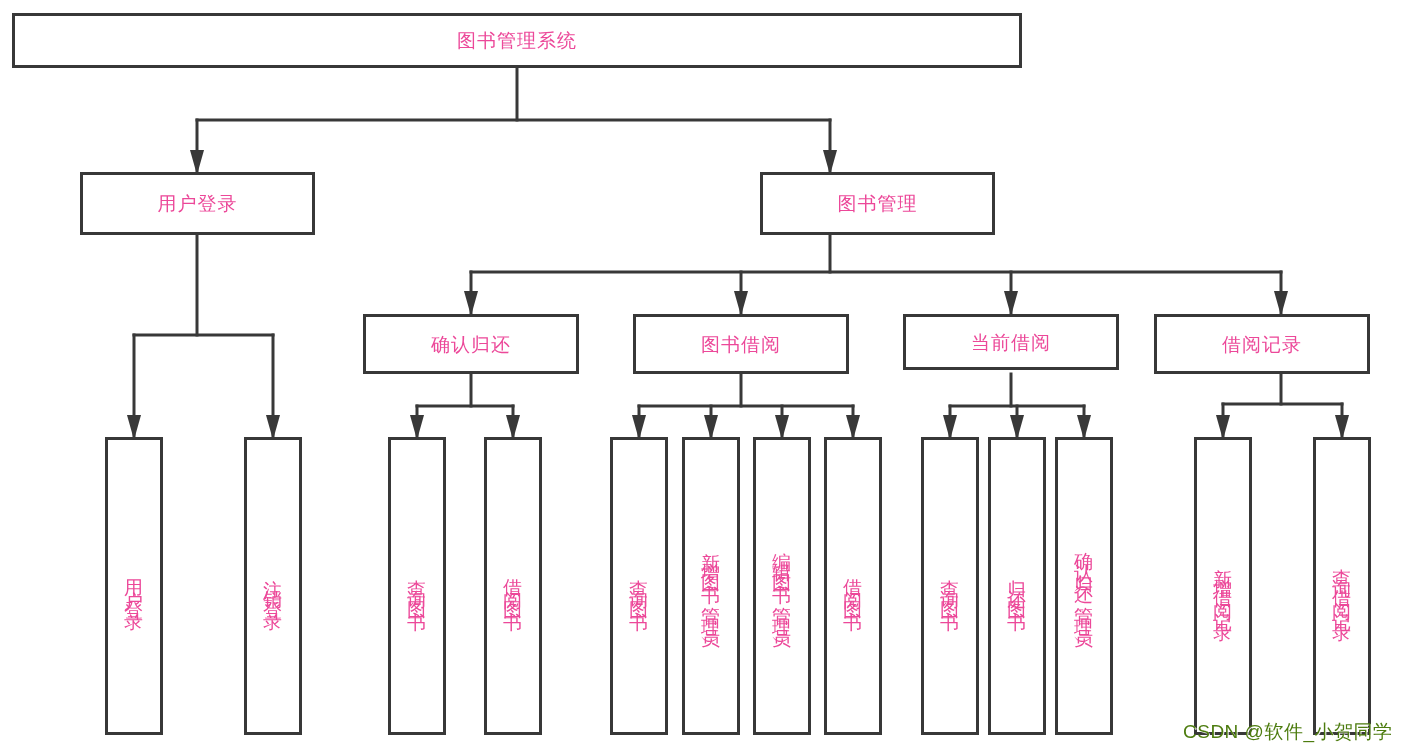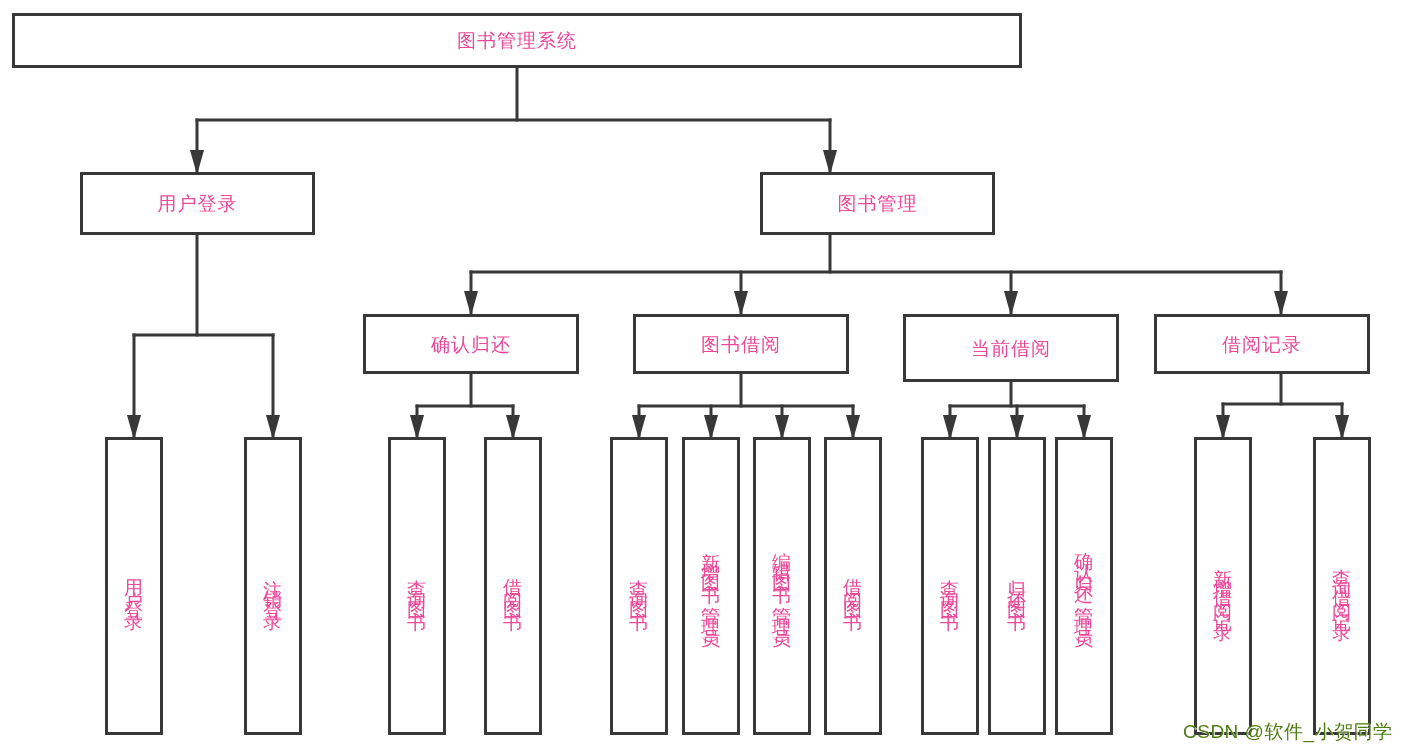--- a/index.html
+++ b/index.html
@@ -123,21 +123,21 @@
     </g>
   </svg>
 
   <div class="box hbox" style="left:12px; top:13px; width:1010px; height:55px;">图书管理系统</div>
 
   <div class="box hbox" style="left:80px; top:172px; width:235px; height:63px;">用户登录</div>
   <div class="box hbox" style="left:712px; top:172px; width:235px; height:63px;margin-left:48px;">图书管理</div>
 
   <div class="box hbox" style="left:363px; top:314px; width:216px; height:60px;">确认归还</div>
   <div class="box hbox" style="left:633px; top:314px; width:216px; height:60px;">图书借阅</div>
-  <div class="box hbox" style="left:903px; top:314px; width:216px; height:68px;">当前借阅</div>
+  <div class="box hbox" style="left:903px; top:314px; width:216px; height:56px;">当前借阅</div>
   <div class="box hbox" style="left:1154px; top:314px; width:216px; height:60px;">借阅记录</div>
 
   <div class="box vbox" style="left:105px; top:437px; width:58px; height:298px;">用户登录</div>
   <div class="box vbox" style="left:244px; top:437px; width:58px; height:298px;">注销登录</div>
 
   <div class="box vbox" style="left:388px; top:437px; width:58px; height:298px;">查询图书</div>
   <div class="box vbox" style="left:484px; top:437px; width:58px; height:298px;">借阅图书</div>
 
   <div class="box vbox" style="left:610px; top:437px; width:58px; height:298px;">查询图书</div>
   <div class="box vbox" style="left:682px; top:437px; width:58px; height:298px;">新增图书（管理员）</div>

